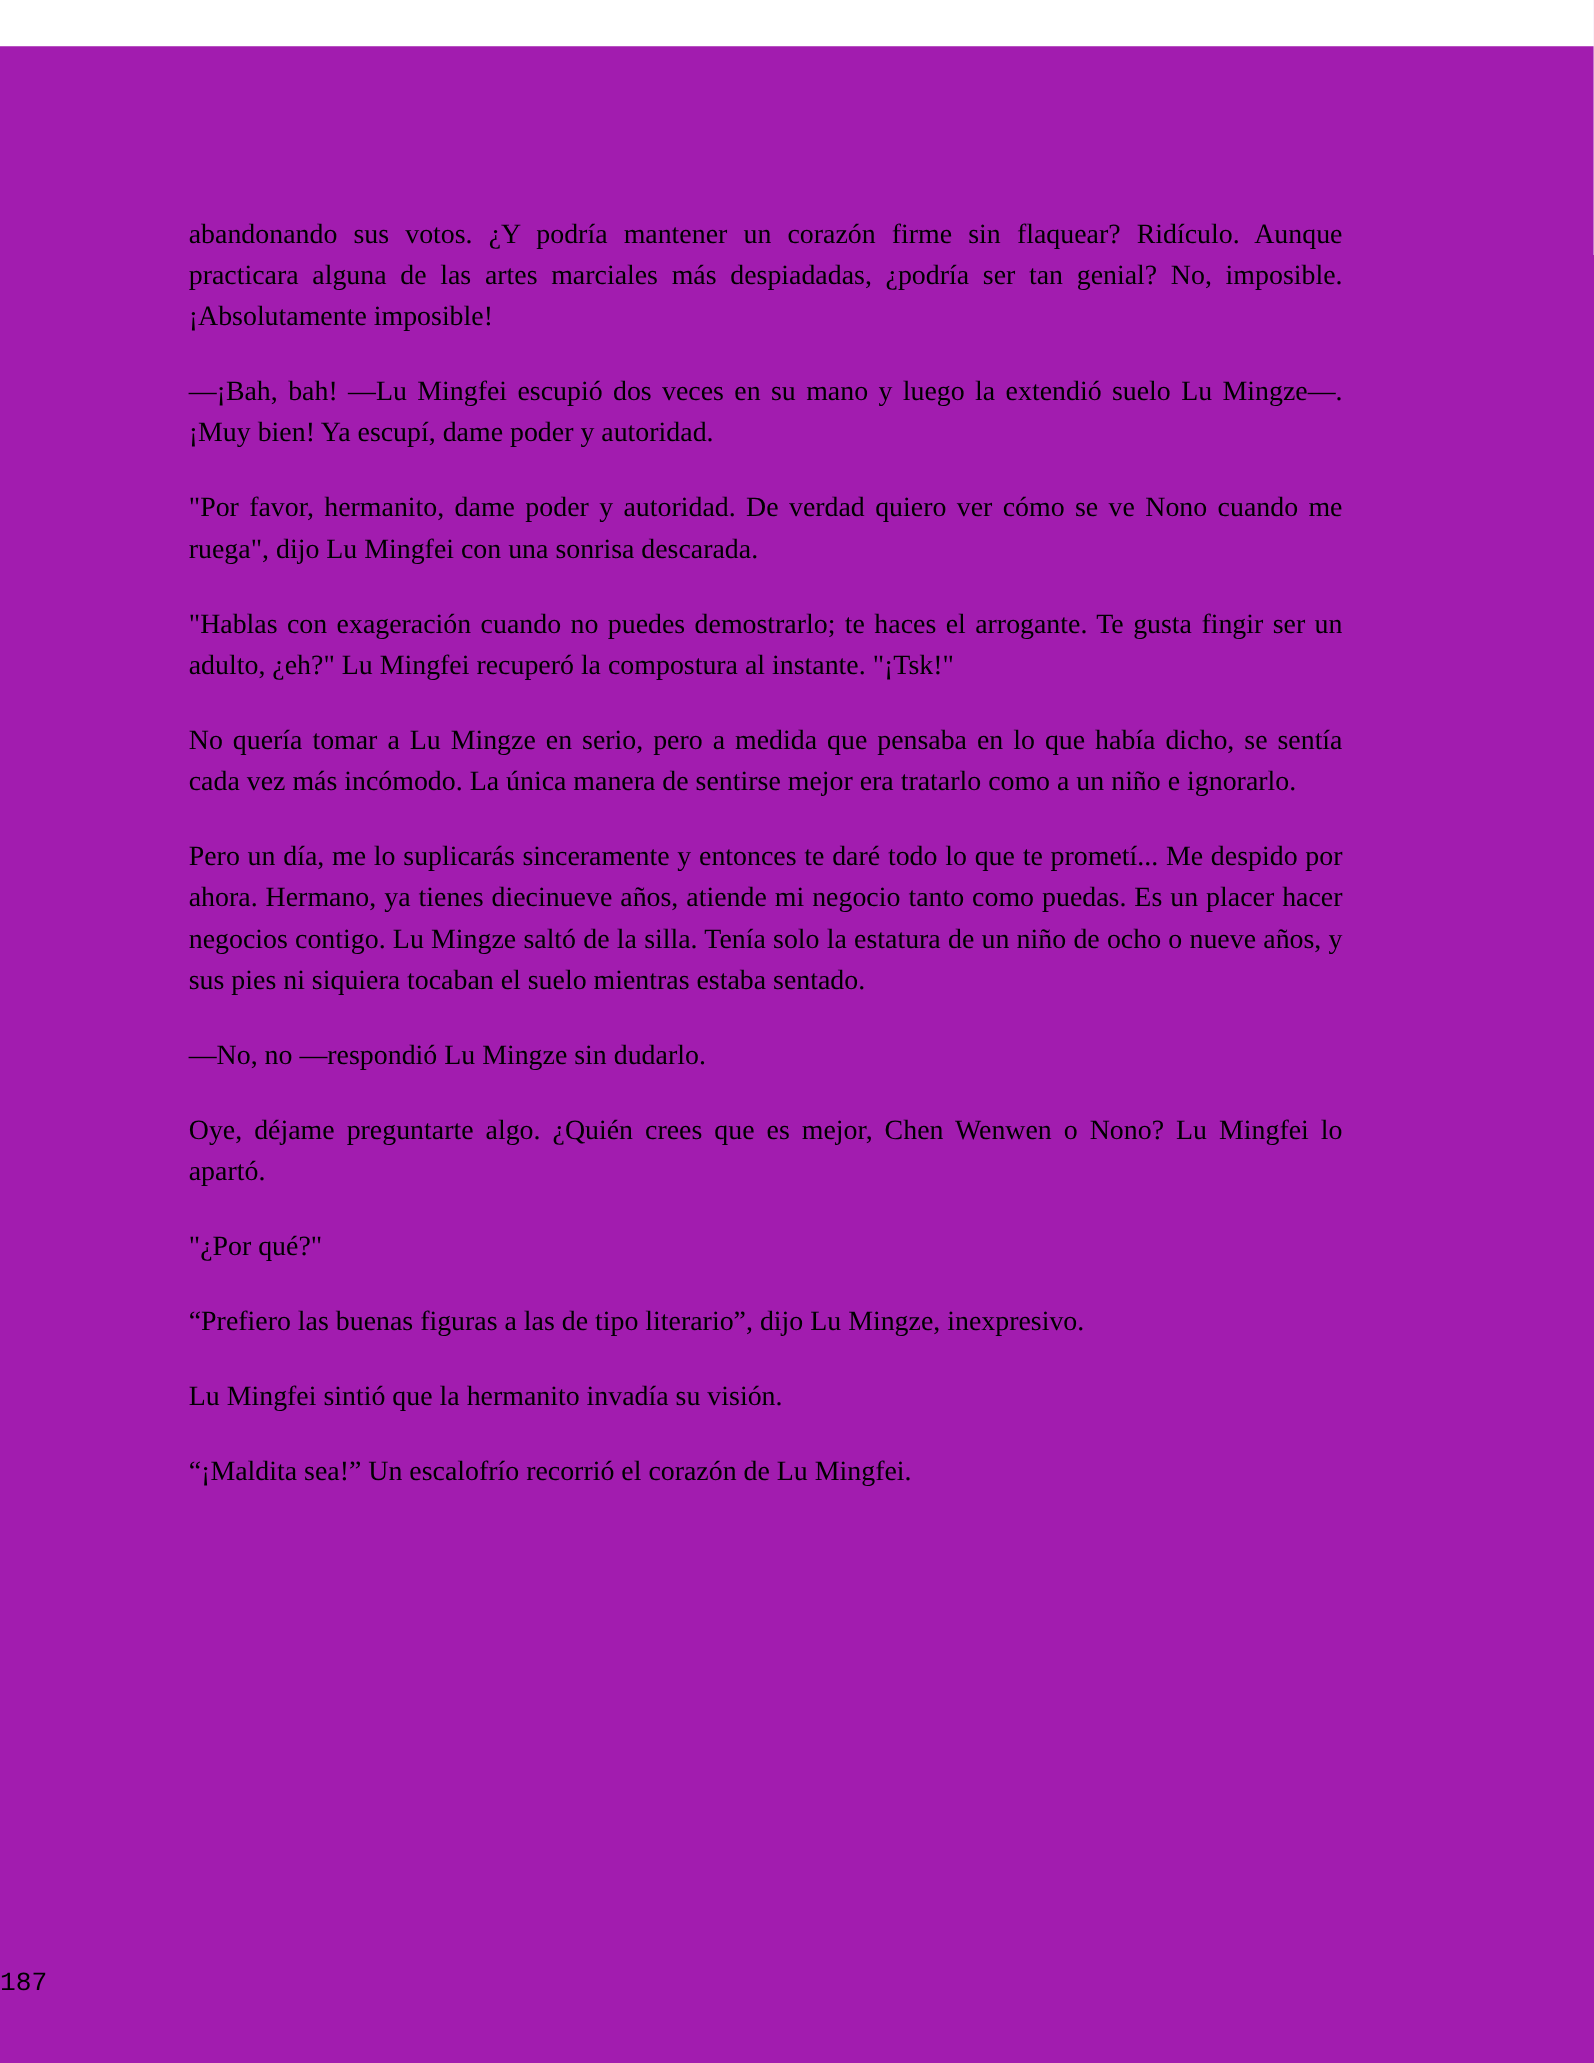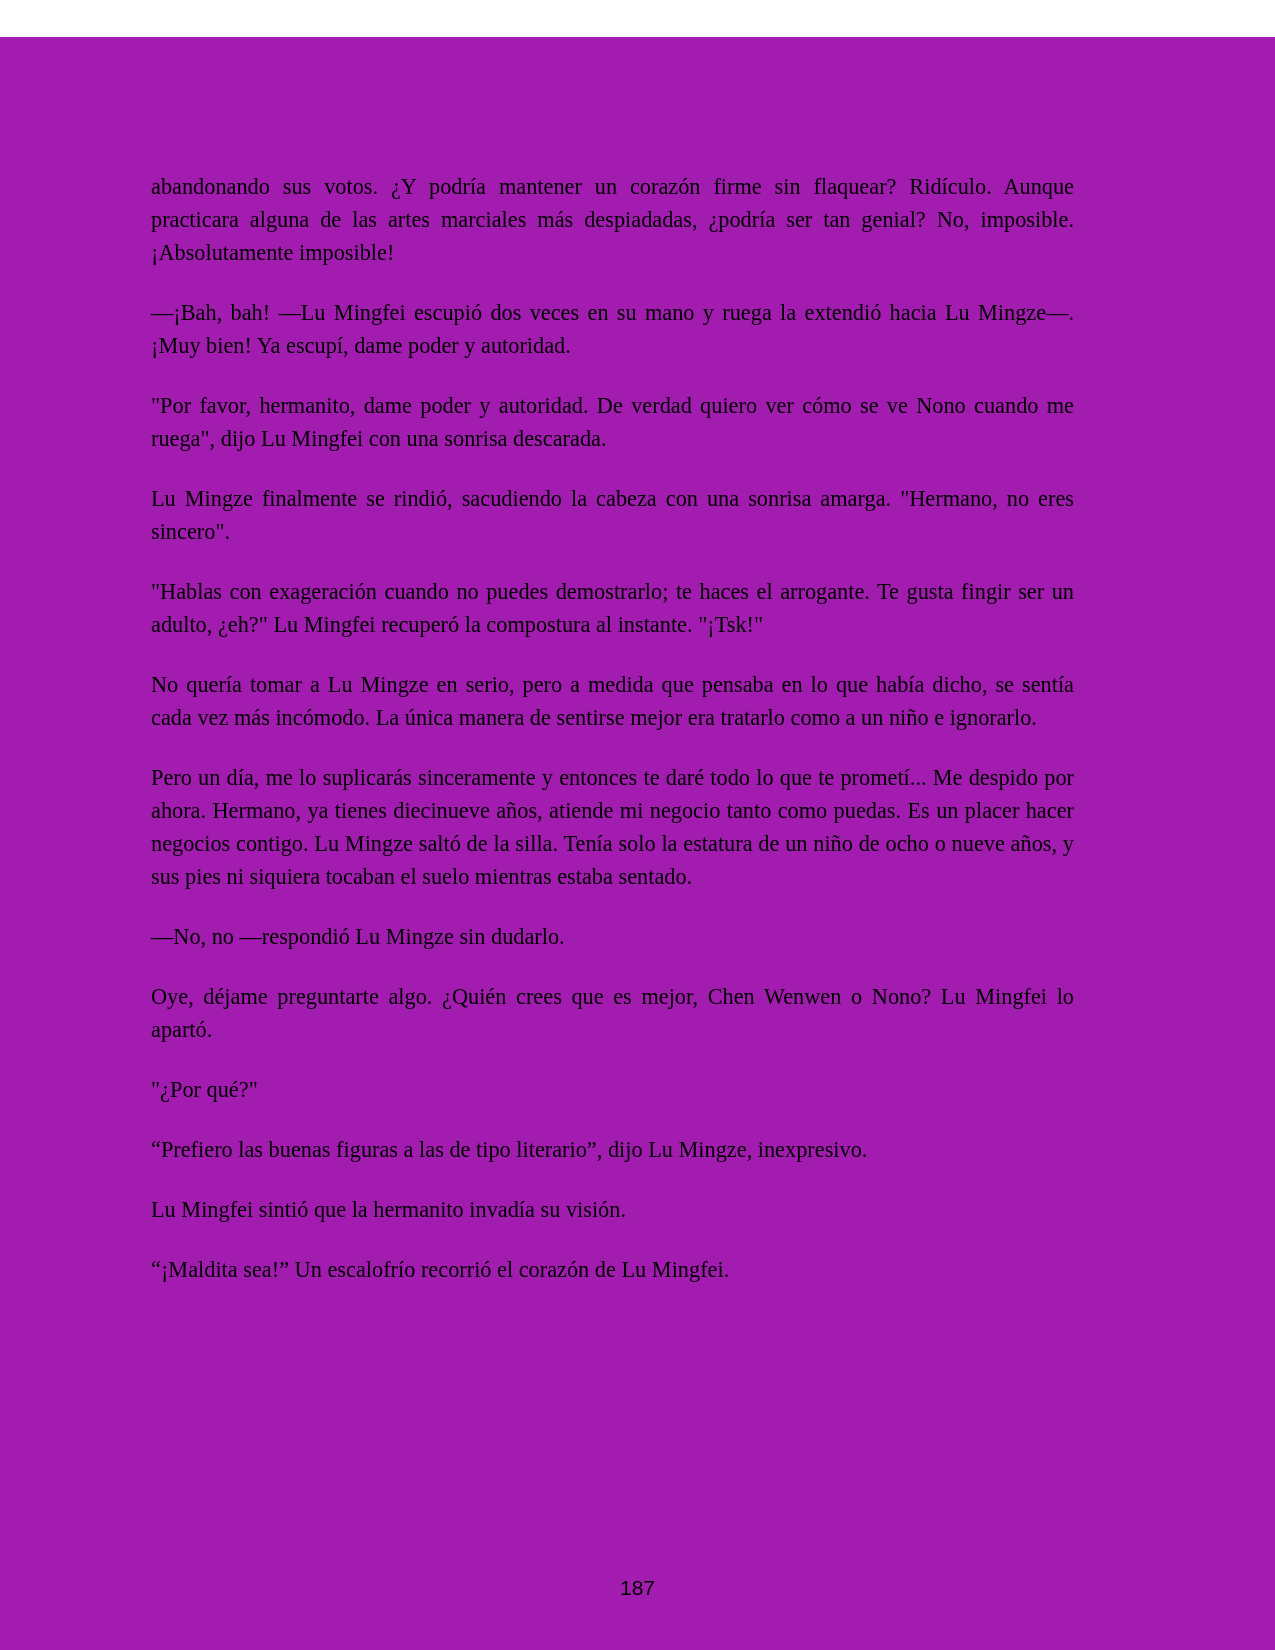--- a/index.html
+++ b/index.html
@@ -35,37 +35,35 @@
     word-spacing: 0px;
   }
   .para:last-child {
     margin-bottom: 0;
   }
   .page-number {
     position: absolute;
     left: 0;
     top: 1538px;
     width: 1275px;
-    text-align: center;
-    font-family: Liberation Sans, sans-serif;
+    font-family: Liberation Mono, monospace;
     font-size: 21px;
     line-height: 26px;
     color: #000000;
   }
 </style>
 </head>
 <body>
 
 <div class="page">
 
   <div class="text-column">
     <p class="para">abandonando sus votos. ¿Y podría mantener un corazón firme sin flaquear? Ridículo. Aunque practicara alguna de las artes marciales más despiadadas, ¿podría ser tan genial? No, imposible. ¡Absolutamente imposible!</p>
-    <p class="para">—¡Bah, bah! —Lu Mingfei escupió dos veces en su mano y ruega la extendió hacia Lu Mingze—. ¡Muy bien! Ya escupí, dame poder y autoridad.</p>
+    <p class="para">—¡Bah, bah! —Lu Mingfei escupió dos veces en su mano y luego la extendió suelo Lu Mingze—. ¡Muy bien! Ya escupí, dame poder y autoridad.</p>
     <p class="para">"Por favor, hermanito, dame poder y autoridad. De verdad quiero ver cómo se ve Nono cuando me ruega", dijo Lu Mingfei con una sonrisa descarada.</p>
-    <p class="para">Lu Mingze finalmente se rindió, sacudiendo la cabeza con una sonrisa amarga. "Hermano, no eres sincero".</p>
     <p class="para">"Hablas con exageración cuando no puedes demostrarlo; te haces el arrogante. Te gusta fingir ser un adulto, ¿eh?" Lu Mingfei recuperó la compostura al instante. "¡Tsk!"</p>
     <p class="para">No quería tomar a Lu Mingze en serio, pero a medida que pensaba en lo que había dicho, se sentía cada vez más incómodo. La única manera de sentirse mejor era tratarlo como a un niño e ignorarlo.</p>
     <p class="para">Pero un día, me lo suplicarás sinceramente y entonces te daré todo lo que te prometí... Me despido por ahora. Hermano, ya tienes diecinueve años, atiende mi negocio tanto como puedas. Es un placer hacer negocios contigo. Lu Mingze saltó de la silla. Tenía solo la estatura de un niño de ocho o nueve años, y sus pies ni siquiera tocaban el suelo mientras estaba sentado.</p>
     <p class="para">—No, no —respondió Lu Mingze sin dudarlo.</p>
     <p class="para">Oye, déjame preguntarte algo. ¿Quién crees que es mejor, Chen Wenwen o Nono? Lu Mingfei lo apartó.</p>
     <p class="para">"¿Por qué?"</p>
     <p class="para">“Prefiero las buenas figuras a las de tipo literario”, dijo Lu Mingze, inexpresivo.</p>
     <p class="para">Lu Mingfei sintió que la hermanito invadía su visión.</p>
     <p class="para">“¡Maldita sea!” Un escalofrío recorrió el corazón de Lu Mingfei.</p>
   </div>

